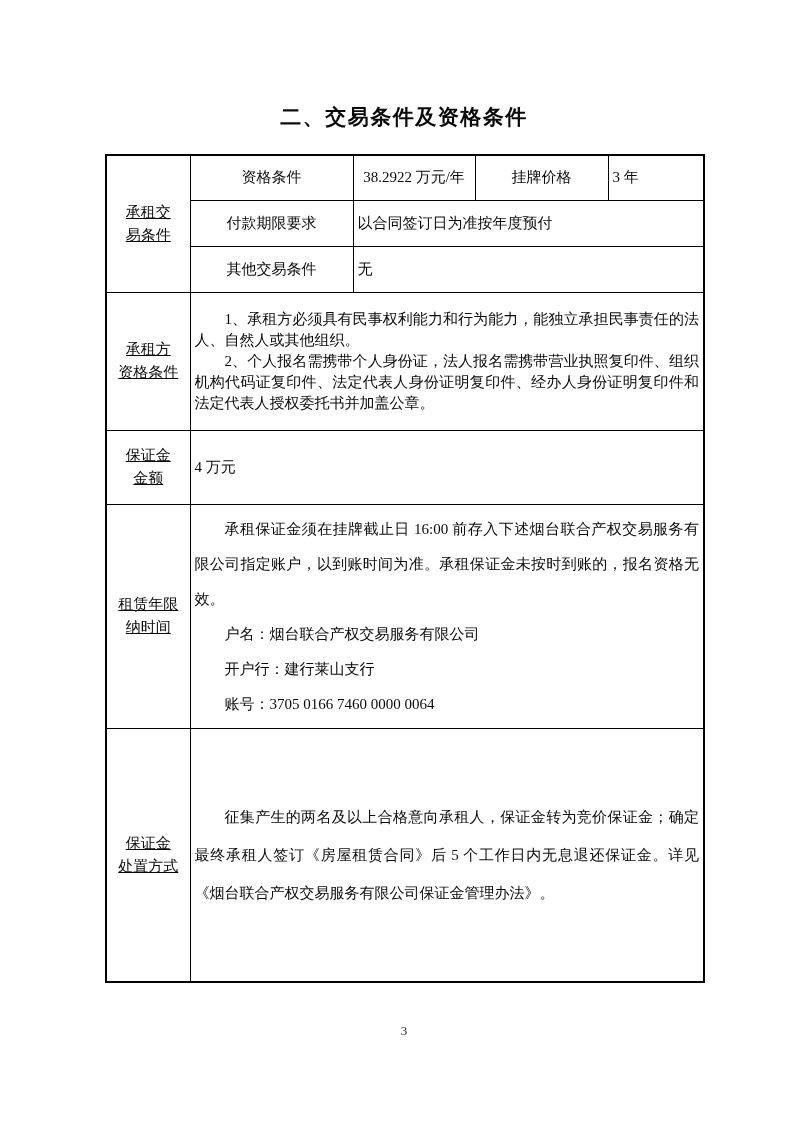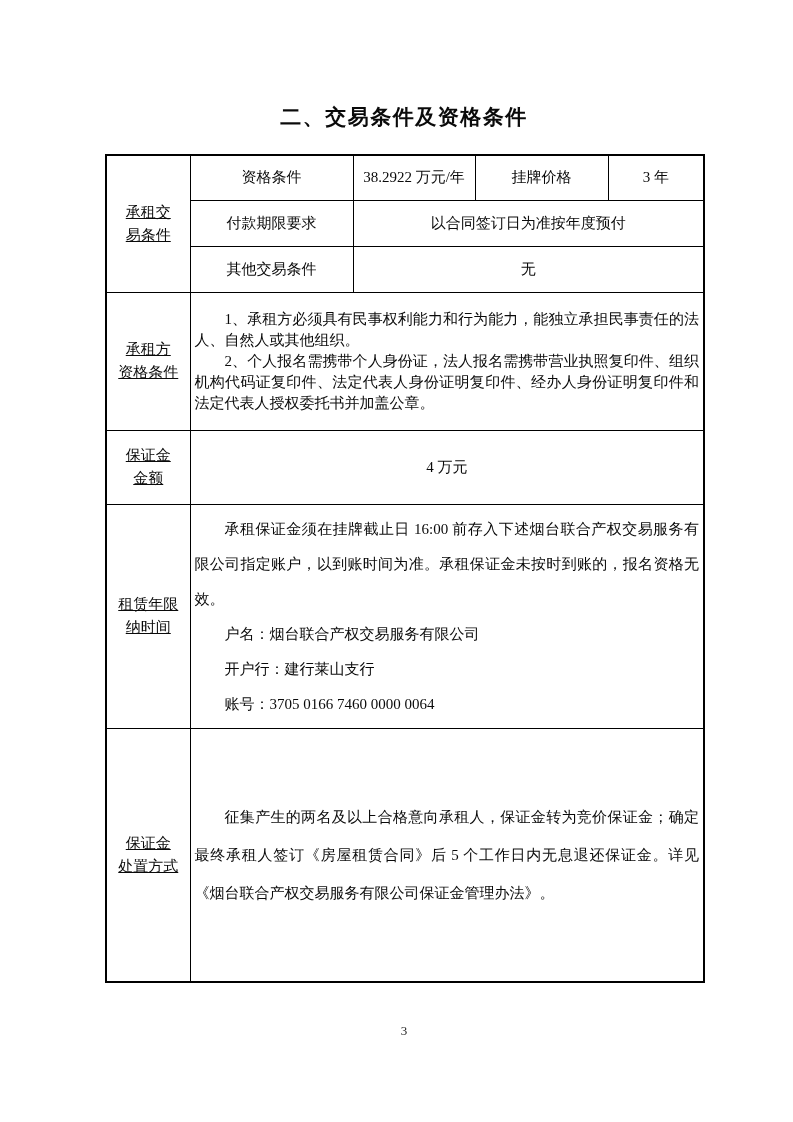--- a/index.html
+++ b/index.html
@@ -49,21 +49,21 @@
     white-space: pre-line;
     line-height: 23px;
     padding: 2px 5px;
     text-decoration: underline;
   }
 
   
   td.lbl { text-align: center; }
 
   
-  td.ctr { text-align: center; }
+  td.ctr { text-align: left; }
 
   
   td.price {
     text-align: center;
     line-height: 21px;
     padding: 2px 9px;
   }
 
   
   td.content {

